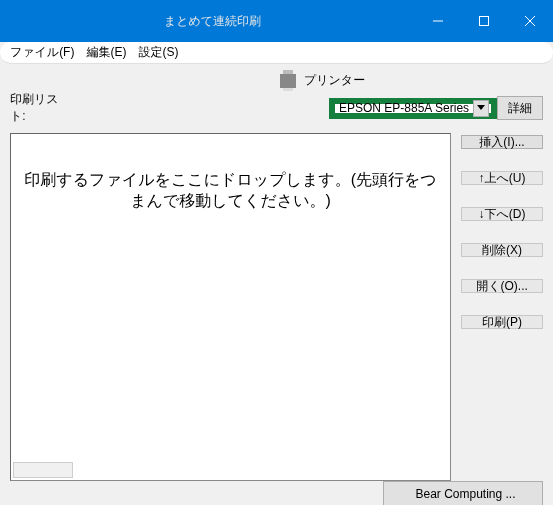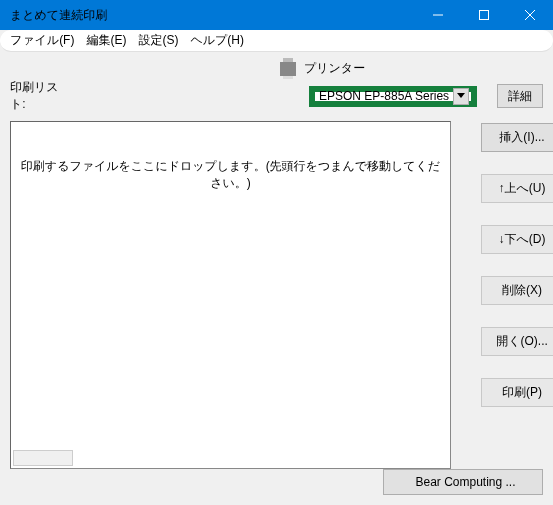--- a/index.html
+++ b/index.html
@@ -1,47 +1,47 @@
 <!DOCTYPE html>
 <html><head>
 <meta charset="utf-8">
 <style>
 * { box-sizing: border-box; margin: 0; padding: 0; font-family: "Yu Gothic UI", "Meiryo", sans-serif; font-size: 12px; }
 body { background: #f0f0f0; width: 553px; height: 505px; overflow: hidden; }
 
-.titlebar { background: #0078d7; height: 30px; display: flex; align-items: center; color: #000000; }
+.titlebar { background: #0078d7; height: 42px; display: flex; align-items: center; color: #e5e5e5; text-align: center; }
 .titlebar .title { padding-left: 10px; flex: 1; font-size: 12px; }
 .win-btn { width: 46px; height: 30px; display: flex; align-items: center; justify-content: center; color: #fff; }
 
 .menubar { background: #fff; height: 22px; display: flex; align-items: center; padding: 0 4px; border-bottom: 1px solid #e0e0e0; border-radius: 11px; }
 .menu-item { padding: 2px 6px; cursor: default; }
 
 .client { background: #f0f0f0; padding: 8px 10px 10px 10px; height: calc(505px - 30px - 22px); position: relative; }
 
 .printer-row { display: flex; align-items: center; margin-bottom: 2px; }
 .printer-label-wrap { display: flex; align-items: center; gap: 8px; margin-left: 270px; }
 
 .row2 { display: flex; align-items: center; gap: 0; margin-bottom: 8px; }
 .list-label { width: 60px; }
 .row2 .spacer { flex: 1; }
 
 .combo { width: 168px; height: 21px; background: #fff; border: 6px solid #15803d; display: flex; align-items: center; padding: 0 2px 0 4px; position: relative; }
 .combo .combo-text { flex: 1; overflow: hidden; white-space: nowrap; }
 .combo .combo-btn { width: 16px; height: 17px; background: #e1e1e1; border: 1px solid #adadad; display: flex; align-items: center; justify-content: center; }
 
-.btn { height: 24px; background: #e1e1e1; border: 1px solid #adadad; display: flex; align-items: center; justify-content: center; padding: 0 10px; cursor: default; min-width: 44px; margin-left: 20px; }
+.btn { height: 24px; background: #e1e1e1; border: 1px solid #adadad; display: flex; align-items: center; justify-content: center; padding: 0 10px; cursor: default; min-width: 44px; }
 .btn.disabled { color: #000000; border-color: #c8c8c8; background: #e8e8e8; }
 
 .main-row { display: flex; gap: 10px; height: 348px; }
 .dropzone { flex: 1; background: #fff; border: 1px solid #888; border-top-color:#666; border-left-color:#666; position: relative; }
-.drop-msg { position: absolute; top: 36px; left: 0; right: 0; text-align: center; color: #000; font-size: 12px; padding: 0 8px; }
+.drop-msg { position: absolute; top: 36px; left: 0; right: 0; text-align: center; color: #000; font-size: 16px; padding: 0 8px; }
 .hscroll { position: absolute; bottom: 2px; left: 2px; width: 60px; height: 16px; background: #f0f0f0; border: 1px solid #cdcdcd; }
 
 .side-btns { width: 82px; display: flex; flex-direction: column; gap: 22px; padding-top: 2px; }
-.side-btns .btn { width: 82px; height: 29px; text-align: center; }
+.side-btns .btn { width: 82px; height: 14px; text-align: center; }
 
 .footer { position: absolute; bottom: 10px; right: 10px; }
 .footer .btn { width: 160px; height: 26px; padding-left: 15px; }
 
 .printer-icon { width: 16px; height: 14px; display: inline-block; background: #888; position: relative; }
 .printer-icon::before { content:""; position:absolute; top:-4px; left:3px; width:10px; height:4px; background:#bbb; }
 .printer-icon::after { content:""; position:absolute; bottom:-3px; left:3px; width:10px; height:3px; background:#ddd; }
 </style>
 </head>
 <body>
@@ -63,21 +63,20 @@
         <line x1="0" y1="0" x2="10" y2="10" stroke="#fff" stroke-width="1"></line>
         <line x1="10" y1="0" x2="0" y2="10" stroke="#fff" stroke-width="1"></line>
       </svg>
   </div>
 </div>
 
 <div class="menubar">
   <div class="menu-item">ファイル(F)</div>
   <div class="menu-item">編集(E)</div>
   <div class="menu-item">設定(S)</div>
-  <div class="menu-item">ヘルプ(H)</div>
 </div>
 
 <div class="client">
 
   <div class="printer-row">
     <div class="printer-label-wrap">
       <span class="printer-icon"></span>
       <span>プリンター</span>
     </div>
   </div>

